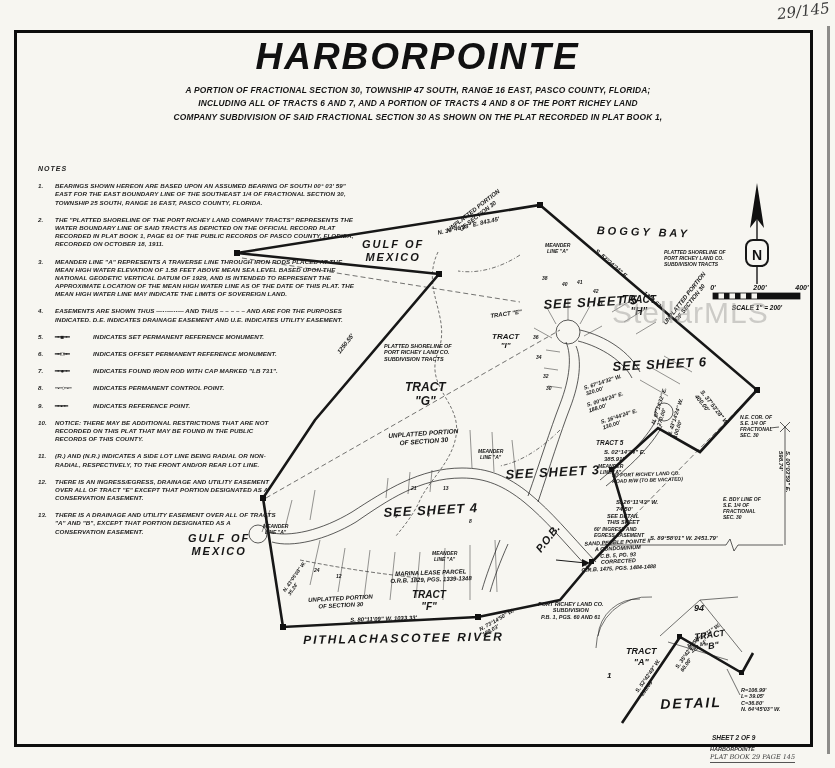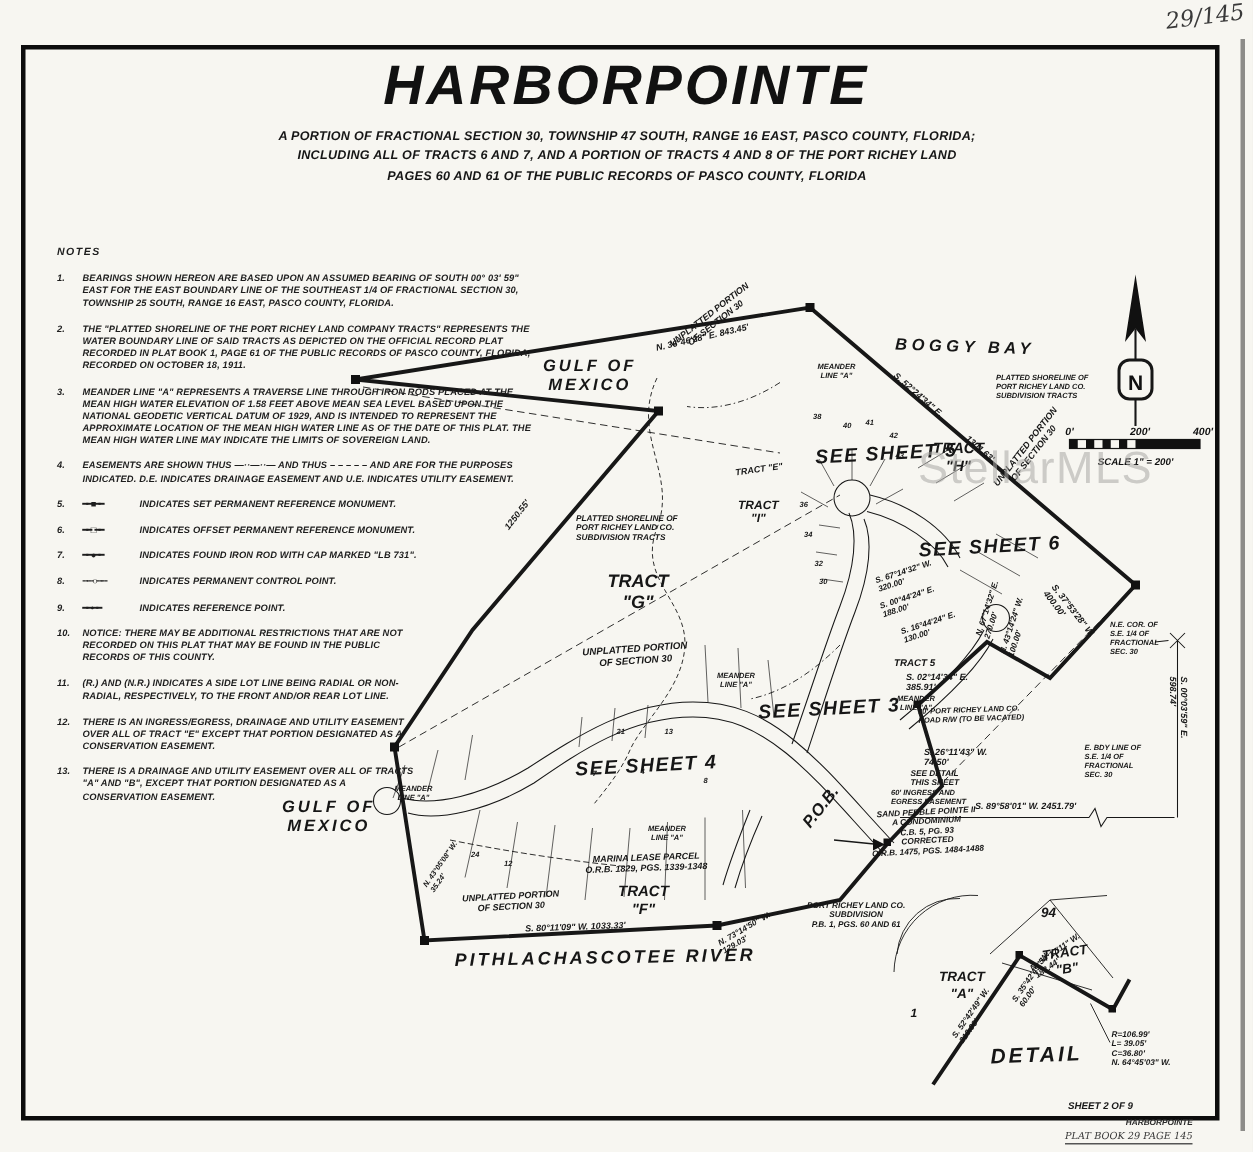--- a/index.html
+++ b/index.html
@@ -35,38 +35,38 @@
 
   #labels{position:absolute;inset:0;pointer-events:none;}
   .ml{position:absolute;white-space:pre-line;font-style:italic;font-weight:bold;
     color:#161616;line-height:1.18;transform-origin:left top;
     font-family:"Liberation Sans",sans-serif;}
 
   #watermark{position:absolute;left:612px;top:296px;width:220px;font-size:30px;
     letter-spacing:1px;color:#a9a8a5;opacity:.55;font-weight:400;font-style:normal;}
 
   #sheet-of{position:absolute;left:712px;top:734px;font-size:6.5px;font-weight:bold;font-style:italic;color:#1a1a1a;}
-  #footer{position:absolute;left:710px;top:746px;font-style:italic;color:#2b2b2b;line-height:1.3;text-align:right;}
+  #footer{position:absolute;left:710px;top:746px;font-style:italic;color:#2b2b2b;line-height:1.3;}
   #footer .f1{font-size:5.5px;font-weight:bold;}
   #footer .f2{font-size:6.5px;font-family:"DejaVu Serif",serif;border-bottom:1px solid #555;}
 </style>
 </head>
 <body>
 
 <div class="paper"></div>
 <div id="plat-border"></div>
 <div id="page-edge"></div>
 
 <div id="hw-corner" class="hand">29/145</div>
 
 <div id="title">HARBORPOINTE</div>
 <div id="subtitle">
   <div>A PORTION OF FRACTIONAL SECTION 30, TOWNSHIP 47 SOUTH, RANGE 16 EAST, PASCO COUNTY, FLORIDA;</div>
   <div>INCLUDING ALL OF TRACTS 6 AND 7, AND A PORTION OF TRACTS 4 AND 8 OF THE PORT RICHEY LAND</div>
-  <div>PAGES 60 AND 61 OF THE PUBLIC RECORDS OF PASCO COUNTY, FLORIDA</div>
+  <div>COMPANY SUBDIVISION OF SAID FRACTIONAL SECTION 30 AS SHOWN ON THE PLAT RECORDED IN PLAT BOOK 1,</div>
 </div>
 
 <svg id="map-svg" viewBox="0 0 835 768">
   <g stroke="#171717" fill="none">
 
     <path stroke-width="2.6" stroke-linejoin="miter" d="M540,205 L757,390 L700,452 L658,428 L612,470 L628,524 L592,562 L560,600 L478,617 L283,627 L263,498 L315,420 L439,274 L237,253 Z"></path>
 
     <g fill="#111" stroke="none">
       <rect x="537" y="202" width="6" height="6"></rect>
         <rect x="754" y="387" width="6" height="6"></rect>

